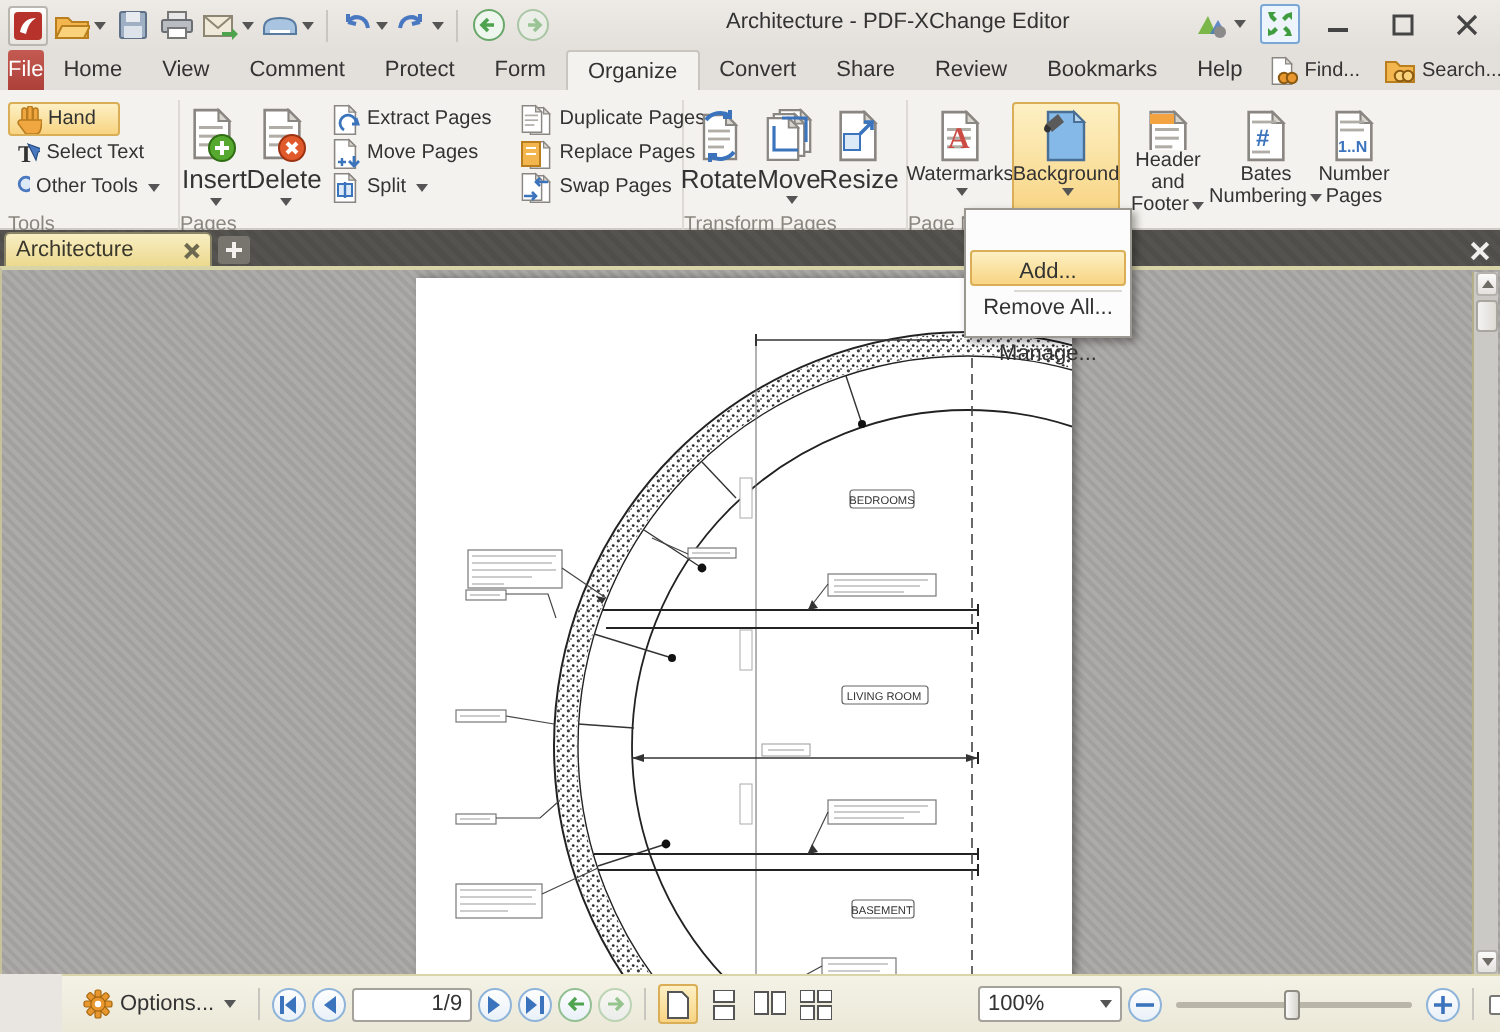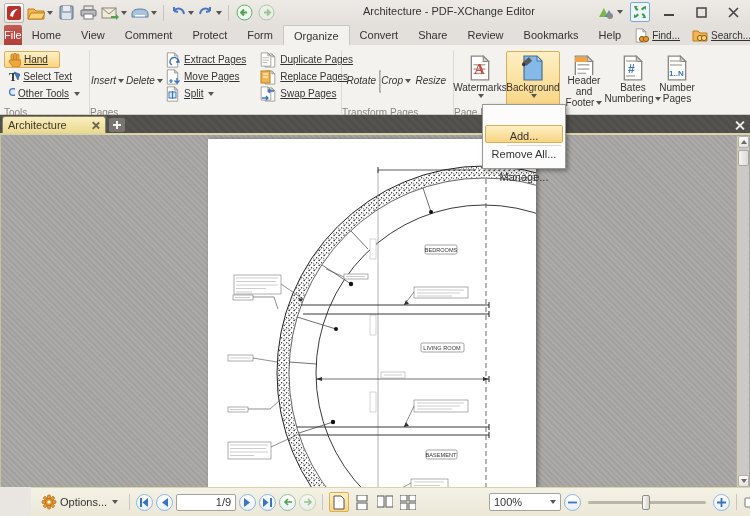--- a/index.html
+++ b/index.html
@@ -22,23 +22,23 @@
   .menubar { position:absolute; left:0; top:25px; width:750px; height:20px; background:#e3dfda; display:flex; align-items:center; }
   .file-tab { width:42px; height:20px; background:linear-gradient(#c45a52,#ad4039); color:#fff; text-align:center; line-height:20px; border-radius:2px 2px 0 0; margin-left:4px; }
   .rtab { padding:0 10px; height:20px; line-height:20px; color:#333; }
   .rtab.active { background:#f4f2ee; border:1px solid #c9c5bf; border-bottom:none; border-radius:2px 2px 0 0; }
   .menubar-right { margin-left:auto; display:flex; align-items:center; gap:4px; padding-right:6px; height:20px; }
 
   
   .ribbon { position:absolute; left:0; top:45px; width:750px; height:70px; background:#f4f2ee; border-bottom:1px solid #cfccc6; display:flex; padding:5px 0 0 4px; }
   .grp { position:relative; height:69px; border-right:1px solid #ddd9d3; padding-top:1px; }
   .grp-label { position:absolute; bottom:1px; left:0; right:0; font-size:10px; color:#8a867f; }
-  .sbtn { display:flex; align-items:center; gap:3px; height:17px; padding:0 3px; font-size:10px; white-space:nowrap; border:1px solid transparent; border-radius:2px;text-decoration:underline; }
+  .sbtn { display:flex; align-items:center; gap:3px; height:17px; padding:0 3px; font-size:10px; white-space:nowrap; border:1px solid transparent; border-radius:2px; }
   .hl { background:linear-gradient(#fdf0c4,#f8d482); border:1px solid #d9ae56 !important; }
-  .bigbtn { width:35px; display:flex; flex-direction:row; align-items:center; font-size:10px; padding-top:2px; border:1px solid transparent; border-radius:2px; height:56px;font-style:italic; }
+  .bigbtn { width:35px; display:flex; flex-direction:column; align-items:center; font-size:13px; padding-top:2px; border:1px solid transparent; border-radius:2px; height:56px; }
   .g-tools { width:86px; display:flex; flex-direction:column; }
   .g-pages { width:252px; display:flex; }
   .pg-col { display:flex; flex-direction:column; margin-left:2px; }
   .g-transform { width:112px; display:flex; }
   .g-marks { width:242px; display:flex; }
   .markbtn { display:flex; flex-direction:column; align-items:center; font-size:10px; line-height:11px; padding-top:2px; border:1px solid transparent; border-radius:2px; height:58px; text-align:center; }
 
   
   .doctabbar { position:absolute; left:0; top:115px; width:750px; height:18px;
     background:repeating-linear-gradient(45deg,#55534f 0 3px,#504e4a 3px 6px); display:flex; align-items:flex-end; }
@@ -368,21 +368,21 @@
         </svg>
       <span>Rotate</span>
     </span>
     <span class="bigbtn">
       <svg width="26" height="28">
           <use href="#pg" width="19" height="23" x="6" y="0"></use>
           <use href="#pg" width="19" height="23" x="3" y="2"></use>
           <use href="#pg" width="19" height="23" x="0" y="4"></use>
           <path d="M5 9 v12 h12 M9 5 h12 v12" fill="none" stroke="#3b74bd" stroke-width="1.6"></path>
         </svg>
-      <span>Crop</span>
+      <span>Move</span>
       <span class="caret" style="margin-top:1px"></span>
     </span>
     <span class="bigbtn">
       <svg width="26" height="28">
           <use href="#pg" width="22" height="26" x="1" y="1"></use>
           <rect x="5" y="13" width="8" height="8" fill="#dce9f6" stroke="#3b74bd"></rect>
           <path d="M13 13 l6 -6 M19 11 v-4 h-4" fill="none" stroke="#3b74bd" stroke-width="1.8"></path>
         </svg>
       <span>Resize</span>
     </span>

